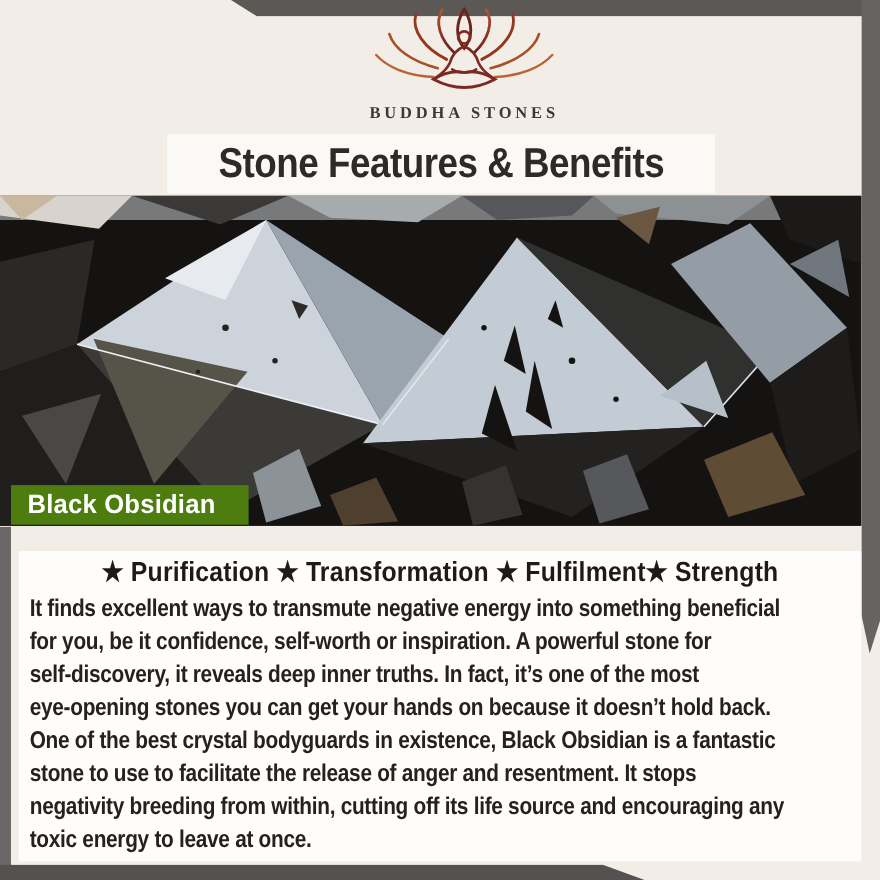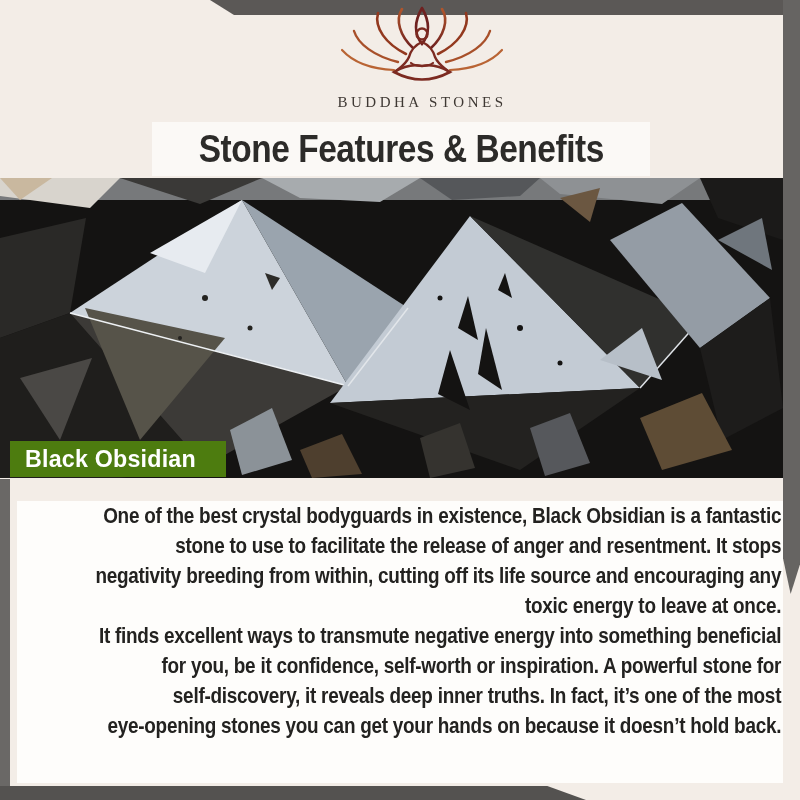--- a/index.html
+++ b/index.html
@@ -1,29 +1,29 @@
 <!DOCTYPE html>
 <html><head>
 <meta charset="utf-8">
 <style>
   html,body{margin:0;padding:0;width:800px;height:800px;overflow:hidden;
     background:#f3ede7;font-family:"Liberation Sans",sans-serif;position:relative;}
-  .abs{position:absolute;text-align:right;}
+  .abs{position:absolute;}
   
   .frame{background:#5b5856;}
   .frame-top{left:210px;top:0;width:590px;height:15px;
     clip-path:polygon(0 0,100% 0,100% 100%,24px 100%);}
   .frame-right{right:0;top:0;width:17px;height:594px;
     clip-path:polygon(0 0,100% 0,100% 95%,45% 100%,0 94%);background:#666462;}
   .frame-left{left:0;top:479px;width:10px;height:321px;background:#6a6866;}
   .frame-bottom{left:0;top:786px;width:586px;height:14px;
     clip-path:polygon(0 0,93.4% 0,100% 100%,0 100%);background:#545250;}
   
   .logo-wrap{left:312px;top:6px;width:220px;text-align:center;}
-  .brand-name{margin-top:2px;font-family:"Liberation Serif",serif;font-weight:400;
+  .brand-name{margin-top:2px;font-family:"Liberation Serif",serif;font-weight:700;
     font-size:15px;letter-spacing:3.5px;color:#3e3833;white-space:nowrap;}
   
   .title-box{left:152px;top:122px;width:498px;height:54px;background:#fbf9f6;
     display:flex;align-items:center;justify-content:center;}
   .title-text{font-size:38px;font-weight:700;color:#2c2b29;white-space:nowrap;
     transform:scaleX(0.88);letter-spacing:-0.5px;}
   
   .photo{left:0;top:178px;width:783px;height:300px;background:#141312;}
   .caption{left:10px;top:441px;width:216px;height:36px;background:#4d7c0f;
     display:flex;align-items:center;padding-left:15px;box-sizing:border-box;}
@@ -138,27 +138,30 @@
     <polygon points="530,250 570,235 590,285 545,298" fill="#56585c"></polygon>
     <line x1="348" y1="208" x2="408" y2="130" stroke="#e2e6ea" stroke-width="1.5"></line>
   </svg>
 </div>
 
 <div class="abs caption">
   <span>Black Obsidian</span>
 </div>
 
 <div class="abs panel">
+  <div class="star-line">
+    <span>★ Purification  ★ Transformation ★ Fulfilment★ Strength</span>
+  </div>
   <div class="bodytext">
+    <div>
+      <div class="bline">It finds excellent ways to transmute negative energy into something beneficial</div>
+      <div class="bline">for you, be it confidence, self-worth or inspiration. A powerful stone for</div>
+      <div class="bline">self-discovery, it reveals deep inner truths. In fact, it’s one of the most</div>
+      <div class="bline">eye-opening stones you can get your hands on because it doesn’t hold back.</div>
+    </div>
     <div>
       <div class="bline">One of the best crystal bodyguards in existence, Black Obsidian is a fantastic</div>
       <div class="bline">stone to use to facilitate the release of anger and resentment. It stops</div>
       <div class="bline">negativity breeding from within, cutting off its life source and encouraging any</div>
       <div class="bline">toxic energy to leave at once.</div>
     </div>
-    <div>
-      <div class="bline">It finds excellent ways to transmute negative energy into something beneficial</div>
-      <div class="bline">for you, be it confidence, self-worth or inspiration. A powerful stone for</div>
-      <div class="bline">self-discovery, it reveals deep inner truths. In fact, it’s one of the most</div>
-      <div class="bline">eye-opening stones you can get your hands on because it doesn’t hold back.</div>
-    </div>
   </div>
 </div>
 
 </body></html>

